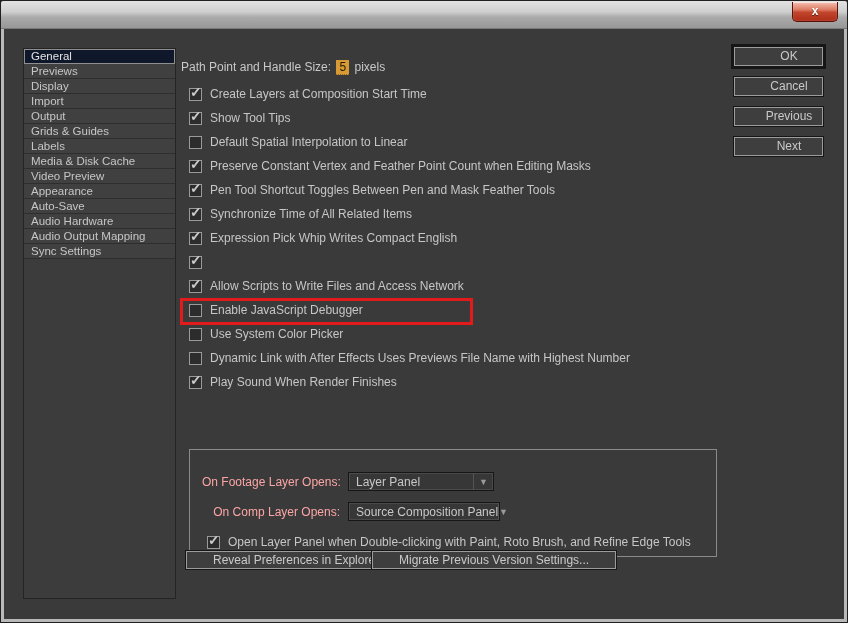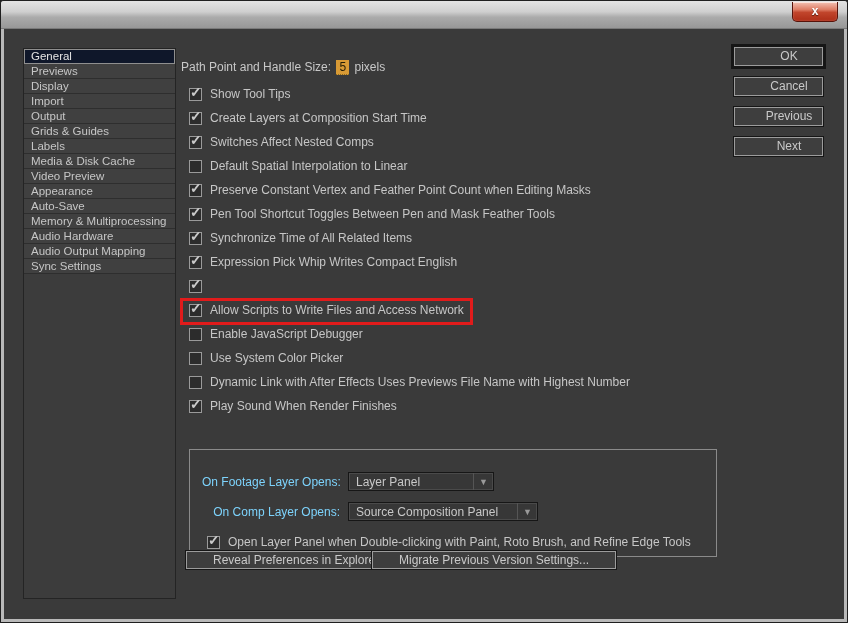--- a/index.html
+++ b/index.html
@@ -38,21 +38,21 @@
         font-weight:bold; color:#c9c9c9; }
   .cb-label { font-size:12px; color:#c6c6c6; white-space:nowrap; }
   .red-box { position:absolute; left:176px; top:269px; width:293px; height:27px;
              border:3px solid #e11b1b; pointer-events:none; }
   
   .group { position:absolute; left:185px; top:420px; width:528px; height:108px;
            border:1px solid #8a8a8a; }
   .legend { position:absolute; left:8px; top:-8px; background:#3a3a3a; padding:0 5px;
             font-size:12px; color:#c6c6c6; white-space:nowrap; }
   .dd-row { position:absolute; height:19px; display:flex; align-items:center; }
-  .dd-label { font-size:12px; color:#7dd3fc; text-align:right; white-space:nowrap; }
+  .dd-label { font-size:12px; color:#fca5a5; text-align:right; white-space:nowrap; }
   .dropdown { height:19px; margin-left:8px; background:#373737; border:1px solid #161616;
               box-shadow:inset 0 0 0 1px #4a4a4a; display:flex; align-items:center; cursor:pointer; }
   .dd-value { flex:1; font-size:12px; color:#c8c8c8; padding-left:7px; white-space:nowrap; }
   .dd-arrow { width:20px; height:100%; border-left:1px solid #555; display:flex;
               align-items:center; justify-content:center; color:#9a9a9a; font-size:9px; }
   .grp-cb { position:absolute; left:17px; top:80px; }
   
   .btn { background:#3e3e3e; border:1px solid #9c9c9c; box-shadow:0 0 0 1px #161616;
          color:#c9c9c9; font-size:12px; text-align:center; cursor:pointer;
          font-family:"Liberation Sans", sans-serif;padding-left:21px; }
@@ -78,44 +78,39 @@
       <div class="side-item">Previews</div>
       <div class="side-item">Display</div>
       <div class="side-item">Import</div>
       <div class="side-item">Output</div>
       <div class="side-item">Grids &amp; Guides</div>
       <div class="side-item">Labels</div>
       <div class="side-item">Media &amp; Disk Cache</div>
       <div class="side-item">Video Preview</div>
       <div class="side-item">Appearance</div>
       <div class="side-item">Auto-Save</div>
-      <div class="side-item">Memory &amp; Multiprocessing</div>
       <div class="side-item">Audio Hardware</div>
       <div class="side-item">Audio Output Mapping</div>
       <div class="side-item">Sync Settings</div>
     </div>
 
     <div class="path-row">
       <span>Path Point and Handle Size:</span>
       <span class="path-val">5</span>
       <span>pixels</span>
     </div>
 
     <div class="cb-list">
       <div class="cb-row">
         <span class="cb checked"></span>
-        <span class="cb-label">Show Tool Tips</span>
-      </div>
-      <div class="cb-row">
-        <span class="cb checked"></span>
         <span class="cb-label">Create Layers at Composition Start Time</span>
       </div>
       <div class="cb-row">
         <span class="cb checked"></span>
-        <span class="cb-label">Switches Affect Nested Comps</span>
+        <span class="cb-label">Show Tool Tips</span>
       </div>
       <div class="cb-row">
         <span class="cb"></span>
         <span class="cb-label">Default Spatial Interpolation to Linear</span>
       </div>
       <div class="cb-row">
         <span class="cb checked"></span>
         <span class="cb-label">Preserve Constant Vertex and Feather Point Count when Editing Masks</span>
       </div>
       <div class="cb-row">
@@ -160,21 +155,21 @@
     <div class="group">
       <div class="dd-row" style="left:12px; top:22px;">
         <span class="dd-label" style="width:138px;">On Footage Layer Opens:</span>
         <div class="dropdown" style="width:146px;">
           <span class="dd-value">Layer Panel</span>
           <span class="dd-arrow">▼</span>
         </div>
       </div>
       <div class="dd-row" style="left:12px; top:52px;">
         <span class="dd-label" style="width:138px;">On Comp Layer Opens:</span>
-        <div class="dropdown" style="width:190px;">
+        <div class="dropdown" style="width:152px;">
           <span class="dd-value">Source Composition Panel</span>
           <span class="dd-arrow">▼</span>
         </div>
       </div>
       <div class="cb-row grp-cb">
         <span class="cb checked"></span>
         <span class="cb-label">Open Layer Panel when Double-clicking with Paint, Roto Brush, and Refine Edge Tools</span>
       </div>
     </div>
 

